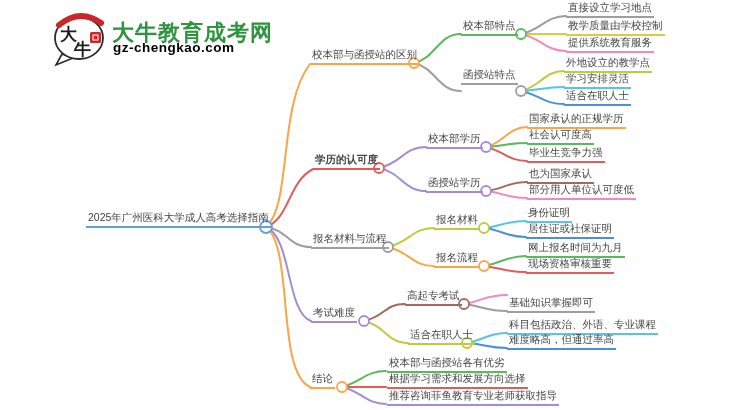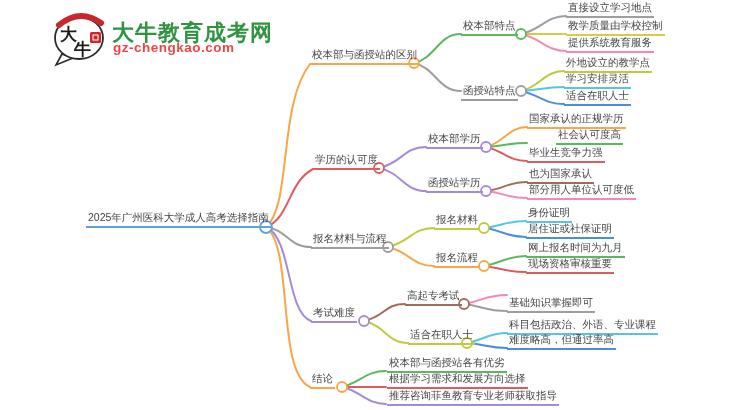--- a/index.html
+++ b/index.html
@@ -21,21 +21,21 @@
   }
   .root-label{color:#3f3f3f;}
   #logo{position:absolute;left:50px;top:10px;width:230px;height:60px;cursor:pointer;}
   #logo-badge{position:absolute;left:0;top:2px;}
   #logo-title{
     position:absolute;left:62px;top:8px;font-size:22px;font-weight:bold;
     color:#2e9440;letter-spacing:1px;
   }
   #logo-url{
     position:absolute;left:63px;top:30px;font-size:13.5px;font-weight:bold;
-    color:#ef4444;letter-spacing:0.5px;
+    color:#000000;letter-spacing:0.5px;
   }
 </style>
 </head>
 <body>
 
 <div id="stage">
 
   <svg id="wires" viewBox="0 0 750 410">
 
     <path class="st-orange" d="M266,227 C292,205 278,105 310,64"></path>
@@ -113,37 +113,37 @@
       <rect x="40" y="20" width="11" height="11" rx="1.5" fill="#c9272c"></rect>
       <rect x="43" y="23" width="5" height="5" fill="none" stroke="#ffffff" stroke-width="1"></rect>
     </svg>
     <div id="logo-title">大牛教育成考网</div>
     <div id="logo-url">gz-chengkao.com</div>
   </div>
 
   <div class="node root-label" style="left: 86px; top: 211px; border-bottom-color: rgb(100, 160, 216);">2025年广州医科大学成人高考选择指南</div>
 
   <div class="node" style="left: 310px; top: 48px; border-bottom-color: rgb(247, 166, 72);">校本部与函授站的区别</div>
-  <div class="node" style="left: 313px; top: 153px; border-bottom-color: rgb(224, 92, 92);">学历的认可度</div>
+  <div class="node" style="left: 313px; top: 153px; border-bottom-color: rgb(224, 92, 92); font-weight: bold;">学历的认可度</div>
   <div class="node" style="left: 311px; top: 232px; border-bottom-color: rgb(158, 158, 158);">报名材料与流程</div>
   <div class="node" style="left: 311px; top: 306px; border-bottom-color: rgb(165, 139, 211);">考试难度</div>
   <div class="node" style="left: 310px; top: 372px; border-bottom-color: rgb(247, 166, 72);">结论</div>
 
   <div class="node" style="left: 461px; top: 19px; border-bottom-color: rgb(92, 184, 92);">校本部特点</div>
   <div class="node" style="left: 566px; top: 19px; border-bottom-color: rgb(221, 202, 68);">教学质量由学校控制</div>
   <div class="node" style="left: 566px; top: 1px; border-bottom-color: rgb(158, 158, 158);">直接设立学习地点</div>
   <div class="node" style="left: 566px; top: 36px; border-bottom-color: rgb(242, 136, 188);">提供系统教育服务</div>
-  <div class="node" style="left: 461px; top: 84px; border-bottom-color: rgb(158, 158, 158);">函授站特点</div>
+  <div class="node" style="left: 461px; top: 68px; border-bottom-color: rgb(158, 158, 158);">函授站特点</div>
   <div class="node" style="left: 564px; top: 56px; border-bottom-color: rgb(191, 202, 63);">外地设立的教学点</div>
   <div class="node" style="left: 564px; top: 72px; border-bottom-color: rgb(86, 198, 224);">学习安排灵活</div>
   <div class="node" style="left: 564px; top: 89px; border-bottom-color: rgb(74, 144, 216);">适合在职人士</div>
 
   <div class="node" style="left: 426px; top: 132px; border-bottom-color: rgb(165, 139, 211);">校本部学历</div>
   <div class="node" style="left: 527px; top: 112px; border-bottom-color: rgb(247, 166, 72);">国家承认的正规学历</div>
-  <div class="node" style="left: 556px; top: 128px; border-bottom-color: rgb(92, 184, 92);">社会认可度高</div>
+  <div class="node" style="left: 527px; top: 128px; border-bottom-color: rgb(92, 184, 92);">社会认可度高</div>
   <div class="node" style="left: 527px; top: 146px; border-bottom-color: rgb(224, 92, 92);">毕业生竞争力强</div>
   <div class="node" style="left: 426px; top: 176px; border-bottom-color: rgb(165, 139, 211);">函授站学历</div>
   <div class="node" style="left: 527px; top: 167px; border-bottom-color: rgb(162, 106, 92);">也为国家承认</div>
   <div class="node" style="left: 527px; top: 183px; border-bottom-color: rgb(242, 136, 188);">部分用人单位认可度低</div>
 
   <div class="node" style="left: 434px; top: 213px; border-bottom-color: rgb(191, 202, 63);">报名材料</div>
   <div class="node" style="left: 526px; top: 206px; border-bottom-color: rgb(86, 198, 224);">身份证明</div>
   <div class="node" style="left: 526px; top: 222px; border-bottom-color: rgb(74, 144, 216);">居住证或社保证明</div>
   <div class="node" style="left: 434px; top: 251px; border-bottom-color: rgb(247, 166, 72);">报名流程</div>
   <div class="node" style="left: 526px; top: 241px; border-bottom-color: rgb(92, 184, 92);">网上报名时间为九月</div>

